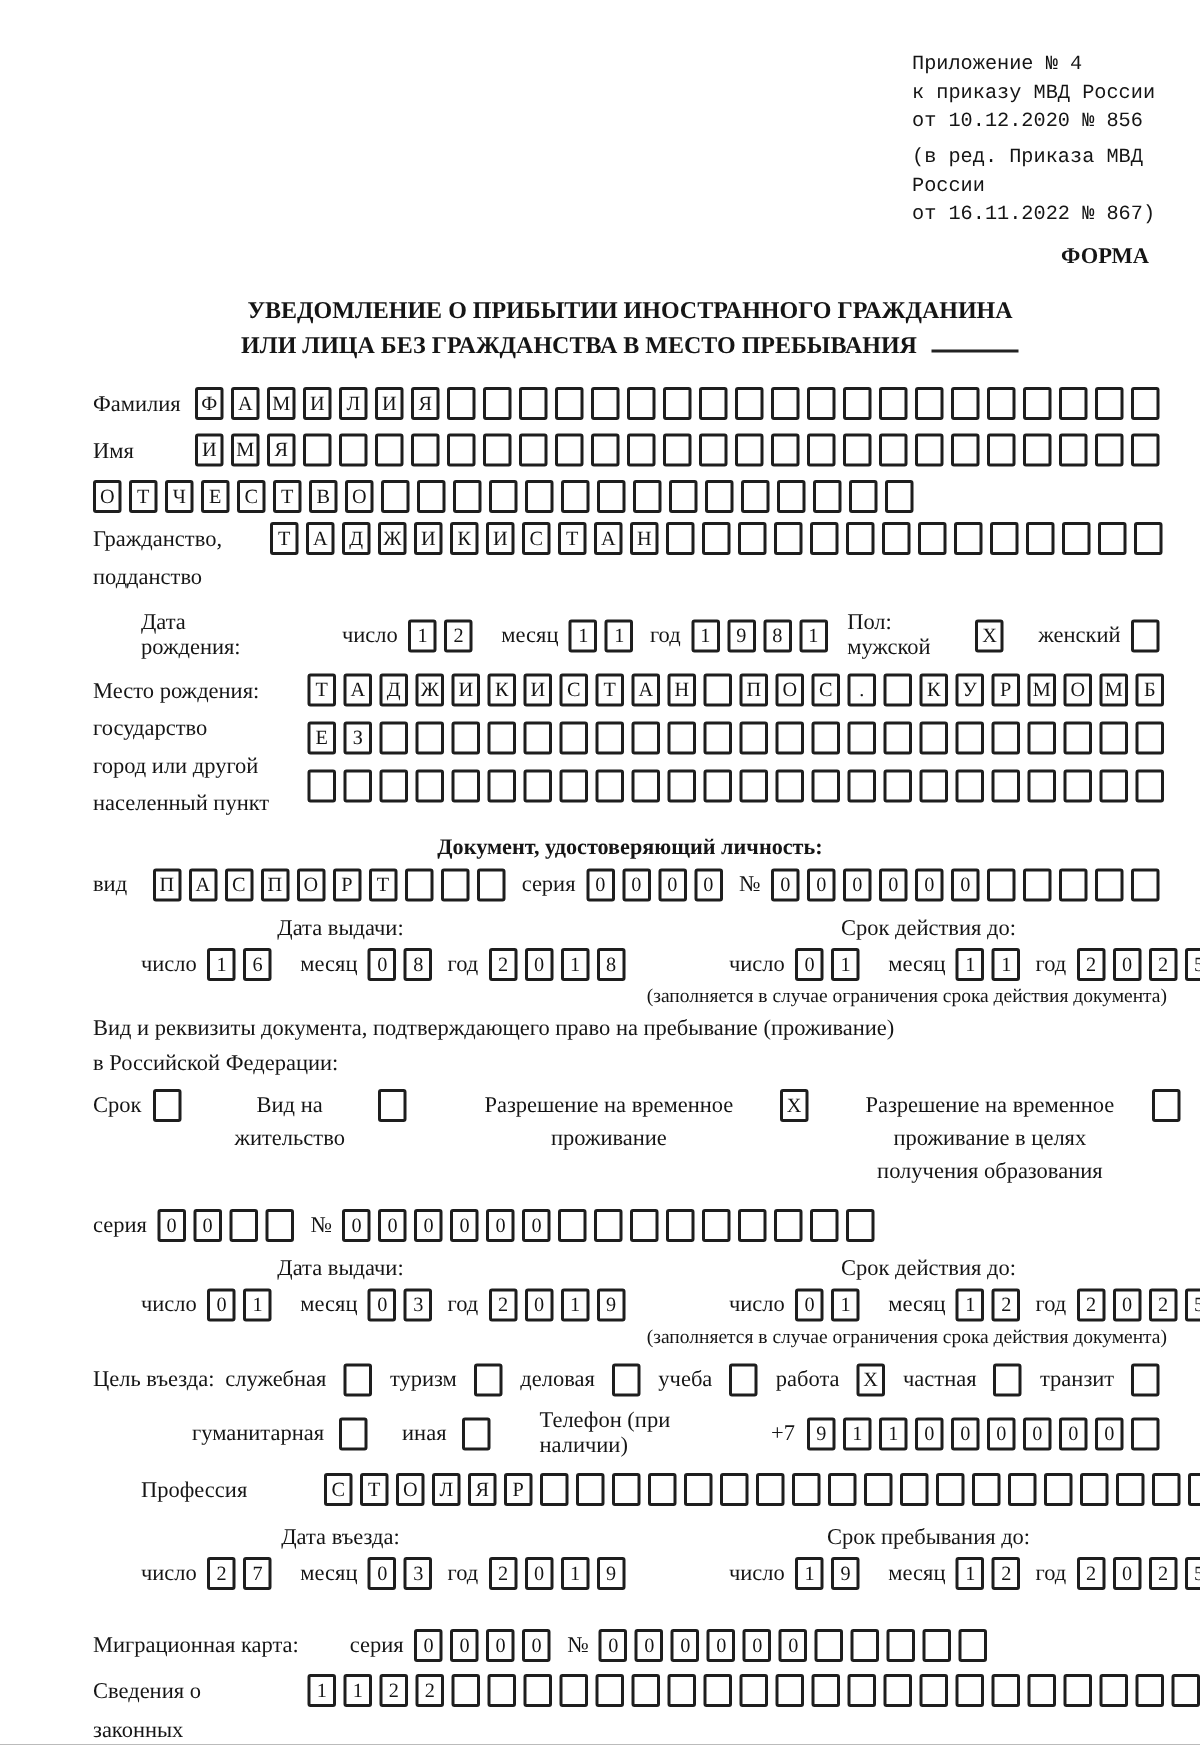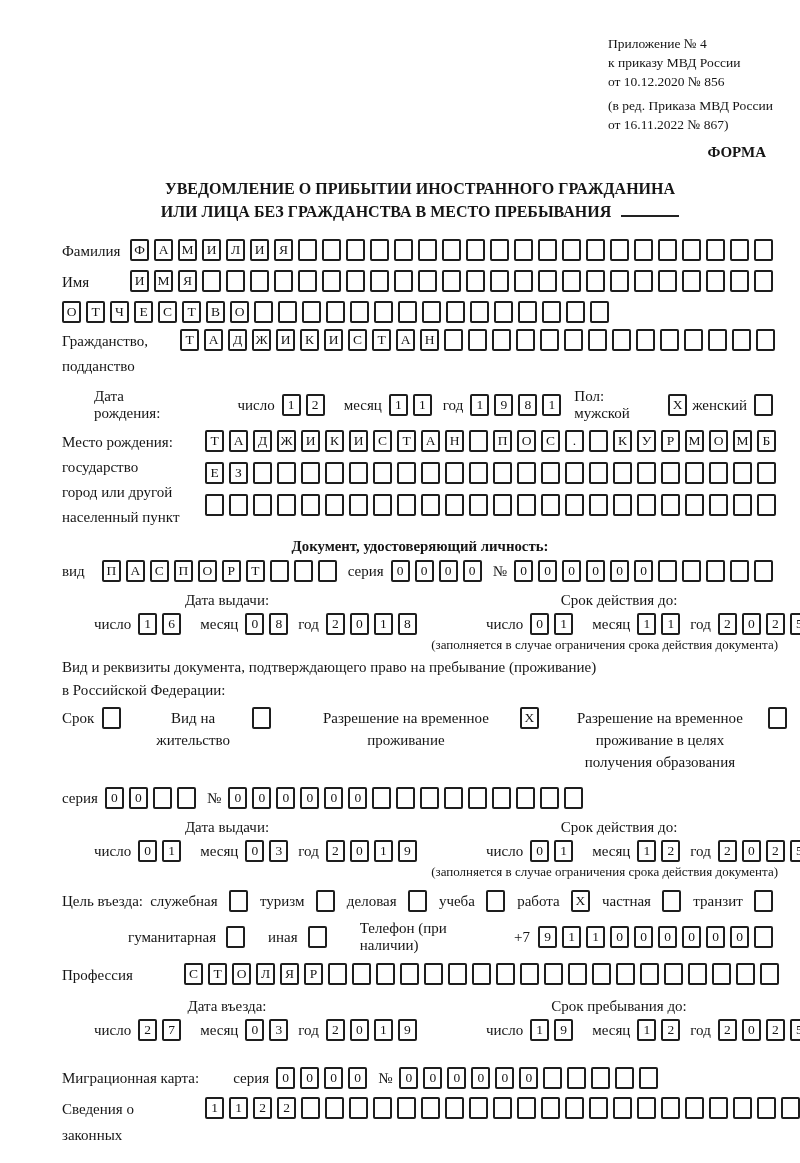--- a/index.html
+++ b/index.html
@@ -9,31 +9,31 @@
     margin:0 auto;
     background:#ffffff;
     color:#151515;
     font-family:"Liberation Serif", serif;
     font-size:15px;
     box-sizing:border-box;
     padding:34px 22px 10px 62px;
     overflow:hidden;
   }
   
-  .ref { width:170px; margin-left:auto; font-size:13.5px; line-height:19px; }
+  .ref { width:170px; margin-left:auto; font-size:13.5px; line-height:19px;font-family:Liberation Mono, monospace; }
   .ref .gap { margin-top:5px; }
   .forma { text-align:right; font-weight:bold; padding-right:12px; margin-top:10px; font-size:15px; }
   
   .title { text-align:center; font-weight:bold; font-size:16px; line-height:23px; margin-top:16px; }
   .uline { display:inline-block; width:58px; border-bottom:2px solid #222; height:14px; margin-left:10px; }
   .sec1 { font-weight:bold; font-size:15.2px; margin-top:20px; letter-spacing:0.3px; }
   
   .row { display:flex; align-items:flex-start; margin-top:6px; }
   .lblcol { flex:none; line-height:25px; }
-  .w68 { width:68px; } .w156 { width:156px; } .w118 { width:118px; } .w143 { width:143px; } .w122 { width:122px; }
+  .w68 { width:68px; } .w156 { width:156px; } .w118 { width:118px; } .w143 { width:143px; } .w122 { width:122px;margin-left:32px; }
   .cells { display:inline-flex; flex:none; }
   .cell {
     display:inline-block; box-sizing:border-box;
     width:19px; height:22px; flex:none;
     border:2px solid #1e1e1e; border-radius:2px;
     margin-right:5px;
     text-align:center; font-size:13.5px; line-height:17px;
     background:#fff;
   }
   .cbox { vertical-align:middle; }
@@ -229,21 +229,21 @@
       </span>
     <span class="dl" style="margin-left:6px">год</span>
     <span class="cells">
         <span class="cell">1</span>
         <span class="cell">9</span>
         <span class="cell">8</span>
         <span class="cell">1</span>
       </span>
     <span class="dl" style="margin-left:8px">Пол: мужской</span>
     <span class="cell cbox">X</span>
-    <span class="dl" style="margin-left:0">женский</span>
+    <span class="dl" style="margin-left:18px">женский</span>
     <span class="cell cbox"></span>
   </div>
 
   <div class="row" style="margin-top:8px">
     <div class="lblcol w143">
       <div>Место рождения:</div>
       <div>государство</div>
       <div>город или другой</div>
       <div>населенный пункт</div>
     </div>

